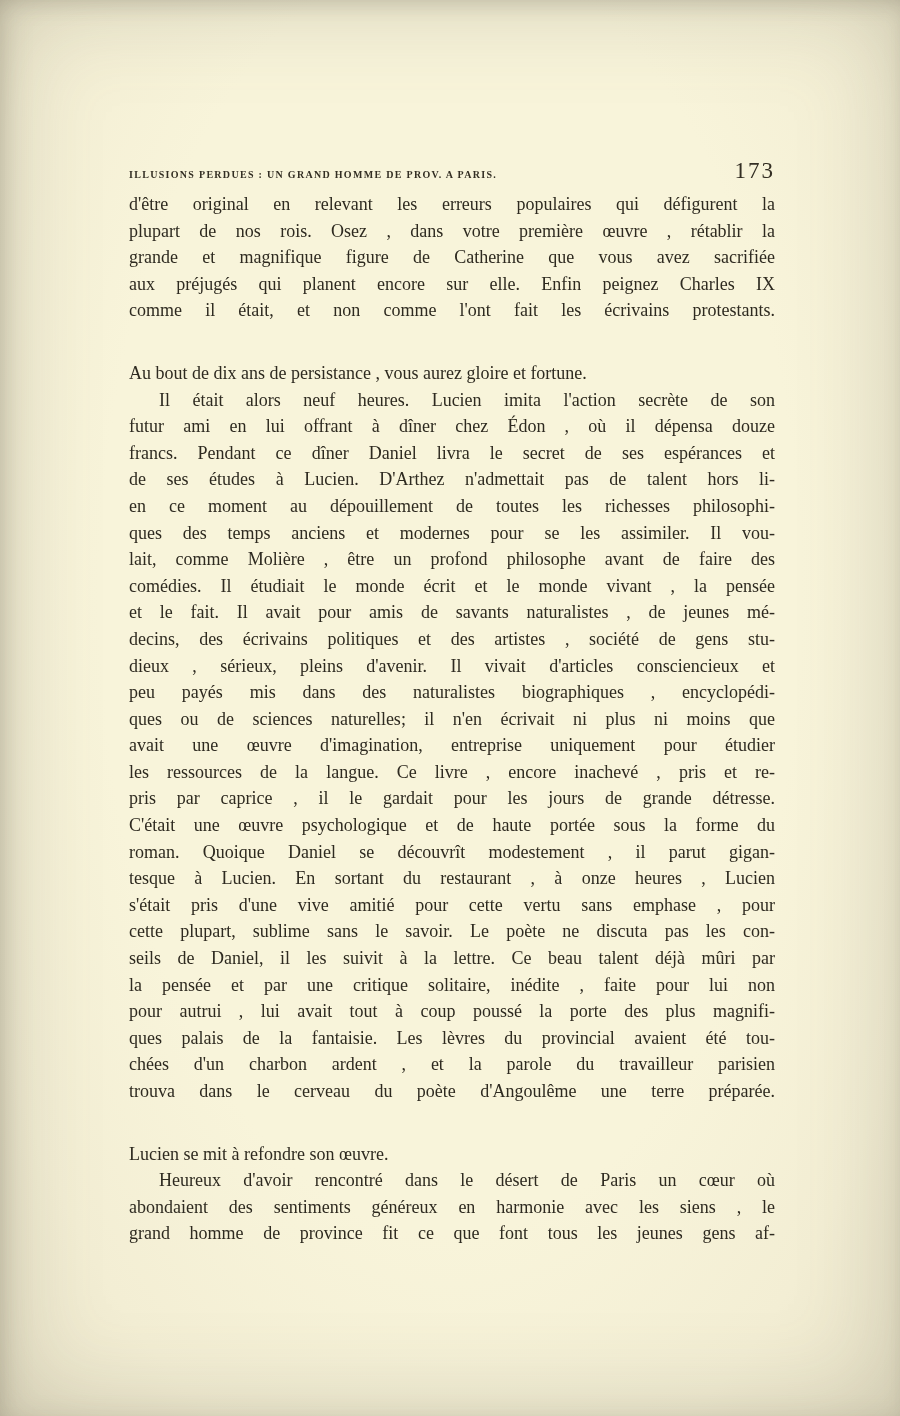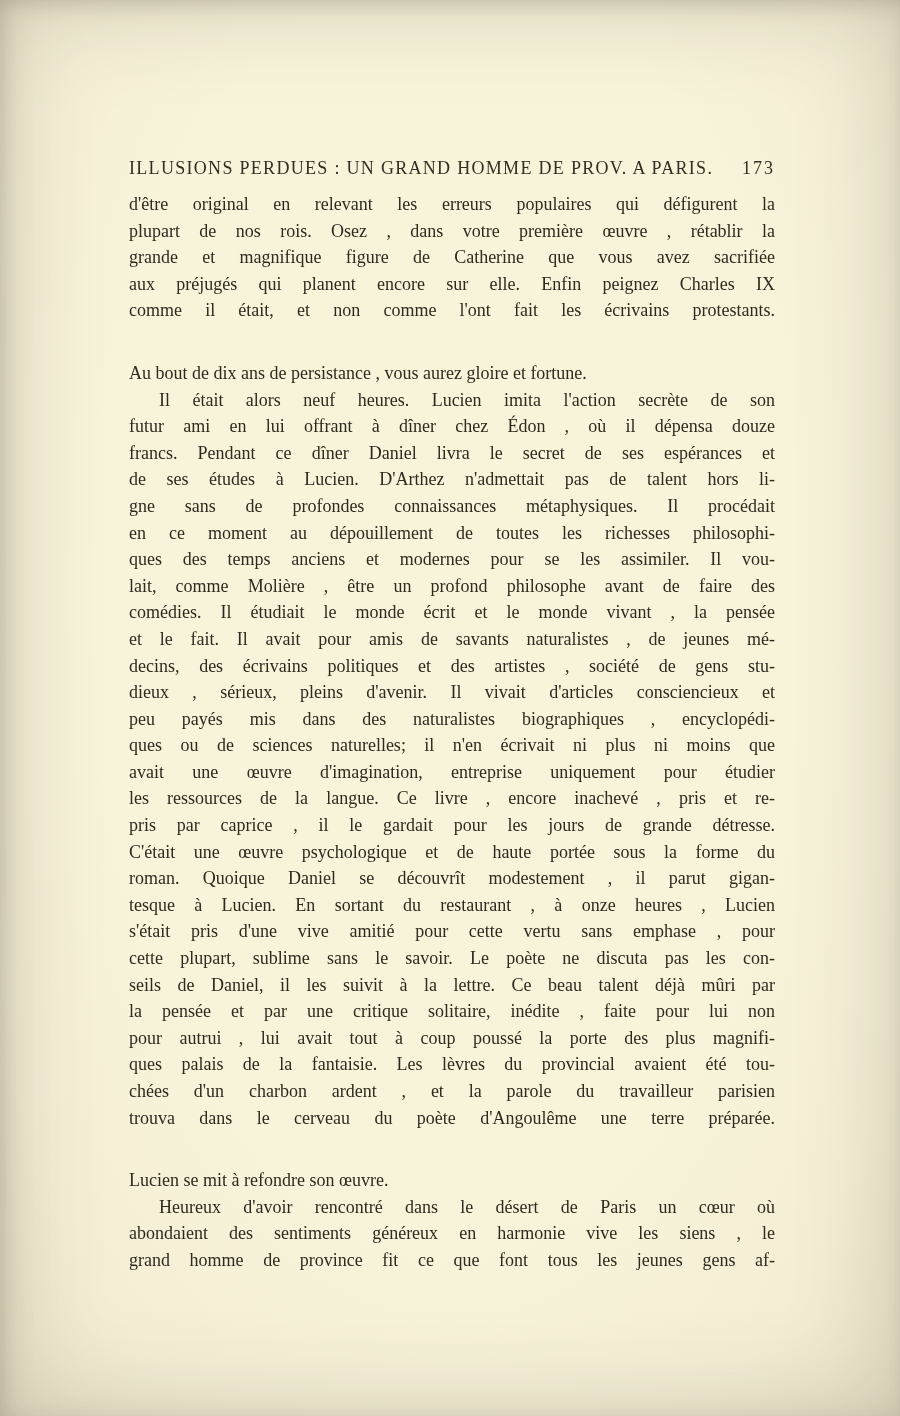--- a/index.html
+++ b/index.html
@@ -24,28 +24,28 @@
   .running-header {
     position: absolute;
     top: 158px;
     left: 129px;
     width: 646px;
     display: flex;
     justify-content: space-between;
     align-items: baseline;
   }
   .running-title {
-    font-size: 18px;
-    font-weight: normal;
+    font-size: 10px;
+    font-weight: bold;
     letter-spacing: 1.3px;
     white-space: nowrap;
     color: #332e23;
   }
   .running-page-number {
-    font-size: 18px;
+    font-size: 23px;
     letter-spacing: 2px;
     color: #332e23;
   }
   .text-block {
     position: absolute;
     top: 191px;
     left: 129px;
     width: 646px;
     font-size: 18px;
     line-height: 26.6px;
@@ -77,21 +77,20 @@
         <div class="line">grande et magnifique figure de Catherine que vous avez sacrifiée</div>
         <div class="line">aux préjugés qui planent encore sur elle. Enfin peignez Charles IX</div>
         <div class="line">comme il était, et non comme l'ont fait les écrivains protestants.</div>
         <div class="line last">Au bout de dix ans de persistance , vous aurez gloire et fortune.</div>
       </div>
       <div class="paragraph">
         <div class="line indent">Il était alors neuf heures. Lucien imita l'action secrète de son</div>
         <div class="line">futur ami en lui offrant à dîner chez Édon , où il dépensa douze</div>
         <div class="line">francs. Pendant ce dîner Daniel livra le secret de ses espérances et</div>
         <div class="line">de ses études à Lucien. D'Arthez n'admettait pas de talent hors li-</div>
-        <div class="line">gne sans de profondes connaissances métaphysiques. Il procédait</div>
         <div class="line">en ce moment au dépouillement de toutes les richesses philosophi-</div>
         <div class="line">ques des temps anciens et modernes pour se les assimiler. Il vou-</div>
         <div class="line">lait, comme Molière , être un profond philosophe avant de faire des</div>
         <div class="line">comédies. Il étudiait le monde écrit et le monde vivant , la pensée</div>
         <div class="line">et le fait. Il avait pour amis de savants naturalistes , de jeunes mé-</div>
         <div class="line">decins, des écrivains politiques et des artistes , société de gens stu-</div>
         <div class="line">dieux , sérieux, pleins d'avenir. Il vivait d'articles consciencieux et</div>
         <div class="line">peu payés mis dans des naturalistes biographiques , encyclopédi-</div>
         <div class="line">ques ou de sciences naturelles; il n'en écrivait ni plus ni moins que</div>
         <div class="line">avait une œuvre d'imagination, entreprise uniquement pour étudier</div>
@@ -105,17 +104,17 @@
         <div class="line">seils de Daniel, il les suivit à la lettre. Ce beau talent déjà mûri par</div>
         <div class="line">la pensée et par une critique solitaire, inédite , faite pour lui non</div>
         <div class="line">pour autrui , lui avait tout à coup poussé la porte des plus magnifi-</div>
         <div class="line">ques palais de la fantaisie. Les lèvres du provincial avaient été tou-</div>
         <div class="line">chées d'un charbon ardent , et la parole du travailleur parisien</div>
         <div class="line">trouva dans le cerveau du poète d'Angoulême une terre préparée.</div>
         <div class="line last">Lucien se mit à refondre son œuvre.</div>
       </div>
       <div class="paragraph">
         <div class="line indent">Heureux d'avoir rencontré dans le désert de Paris un cœur où</div>
-        <div class="line">abondaient des sentiments généreux en harmonie vive les siens , le</div>
+        <div class="line">abondaient des sentiments généreux en harmonie avec les siens , le</div>
         <div class="line">grand homme de province fit ce que font tous les jeunes gens af-</div>
       </div>
     </div>
 </div>
 
 </body></html>

